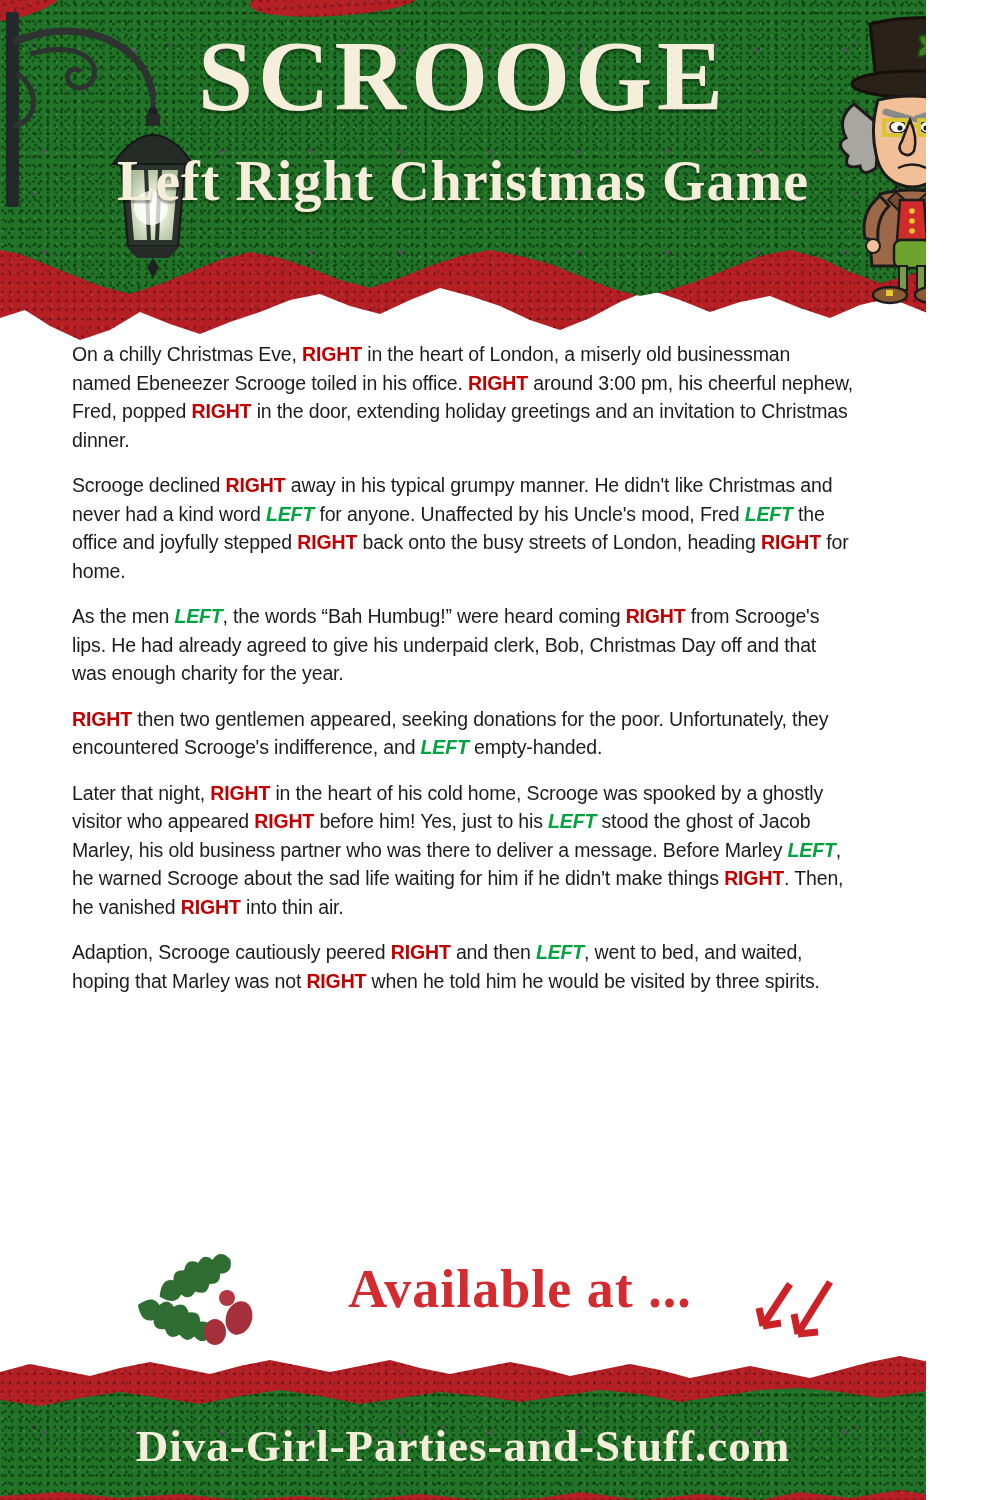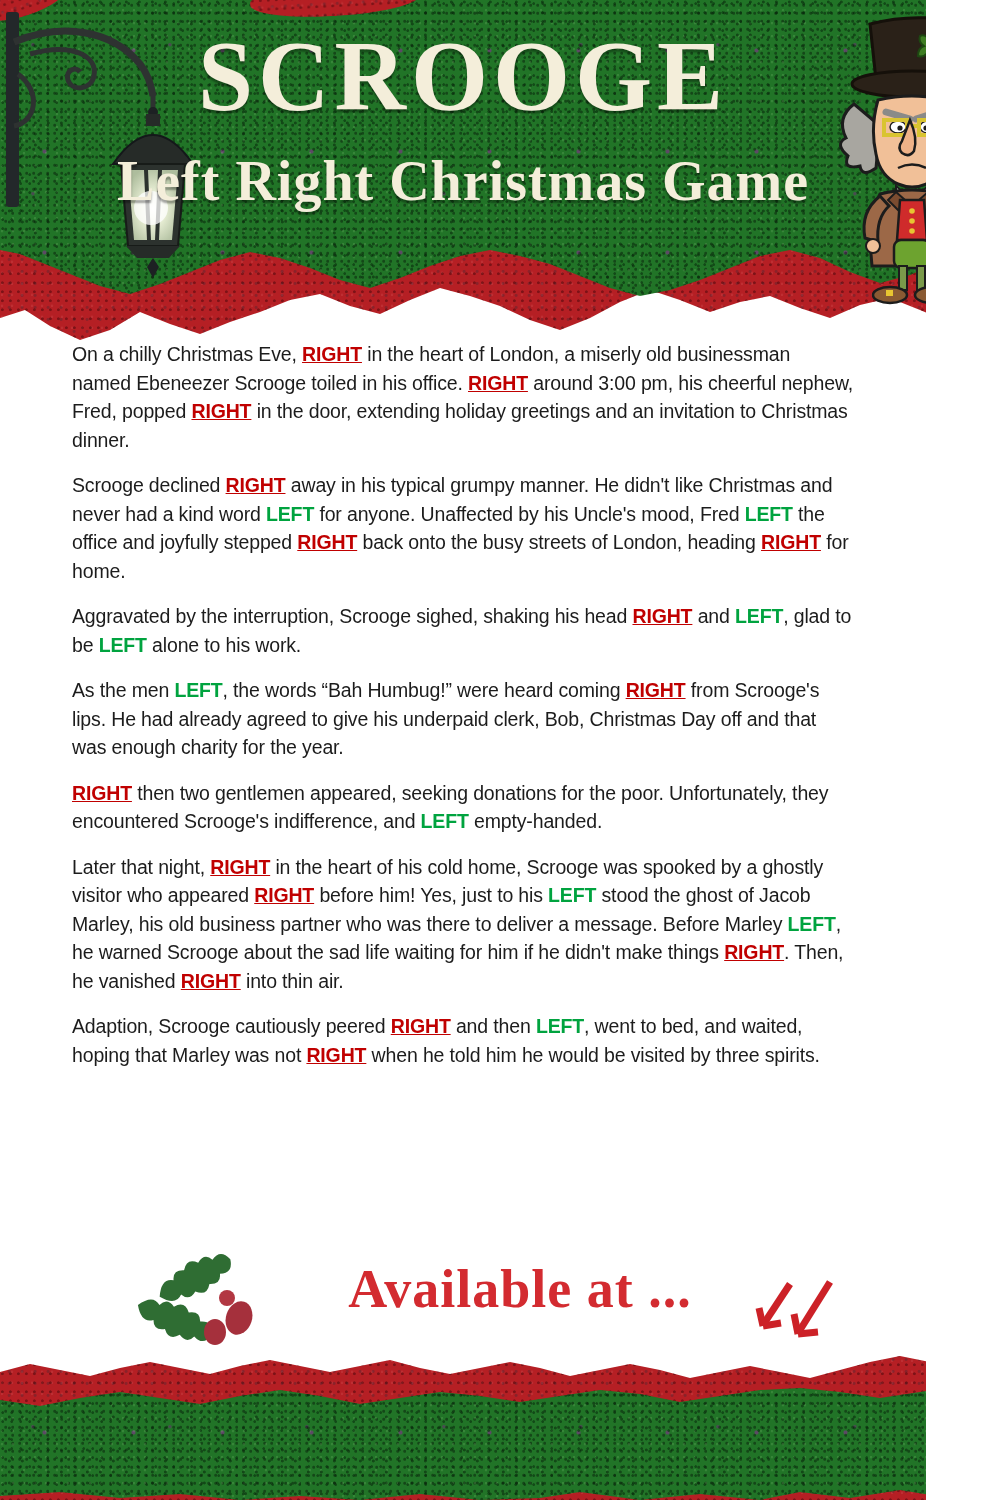--- a/index.html
+++ b/index.html
@@ -51,22 +51,22 @@
     font-family:"Liberation Serif",serif;font-weight:bold;font-size:56px;line-height:1.2;
     color:var(--cream,#f4eeda);letter-spacing:1px;text-shadow:0 3px 2px rgba(0,0,0,.35);}
 
   .lantern{position:absolute;top:12px;left:0;width:212px;height:282px;}
   .scrooge{position:absolute;top:8px;left:832px;width:162px;height:298px;}
 
   
   .story{position:absolute;top:340px;left:0;right:0;padding:0 72px;color:var(--body-text,#1c1c1c);}
   .adaption{margin:0 0 26px 0;text-align:center;font-size:16.5px;letter-spacing:.1px;}
   .para{margin:0 0 17px 0;font-size:19.5px;line-height:28.5px;letter-spacing:-.15px;}
-  .kw-right{color:var(--right-word,#c00000);font-weight:bold;text-decoration:underline;}
-  .kw-left{color:var(--left-word,#00a33f);font-weight:bold;}
+  .kw-right{color:var(--right-word,#c00000);font-weight:bold;}
+  .kw-left{color:var(--left-word,#00a33f);font-weight:bold;font-style:italic;}
 
   
   .promo-holly{position:absolute;top:1252px;left:133px;width:140px;height:100px;}
   .promo-text{position:absolute;top:1258px;left:280px;width:480px;text-align:center;
     font-family:"Liberation Serif",serif;font-weight:bold;color:var(--promo-red,#d32b30);line-height:1.18;}
   .promo-line1{font-size:44px;letter-spacing:1px;}
   .promo-line2{font-size:54px;letter-spacing:1px;}
   .promo-arrows{position:absolute;top:1278px;left:748px;width:96px;height:72px;}
 
   
@@ -186,21 +186,20 @@
     </svg>
 
     <div class="title">SCROOGE</div>
     <div class="subtitle">Left Right Christmas Game</div>
   </div>
 
   <div class="story">
     <div>
         <p class="para"><span>On a chilly Christmas Eve, </span><span class="kw-right">RIGHT</span><span> in the heart of London, a miserly old businessman named Ebeneezer Scrooge toiled in his office. </span><span class="kw-right">RIGHT</span><span> around 3:00 pm, his cheerful nephew, Fred, popped </span><span class="kw-right">RIGHT</span><span> in the door, extending holiday greetings and an invitation to Christmas dinner.</span></p>
         <p class="para"><span>Scrooge declined </span><span class="kw-right">RIGHT</span><span> away in his typical grumpy manner. He didn't like Christmas and never had a kind word </span><span class="kw-left">LEFT</span><span> for anyone.  Unaffected by his Uncle's mood, Fred </span><span class="kw-left">LEFT</span><span> the office and joyfully stepped </span><span class="kw-right">RIGHT</span><span> back onto the busy streets of London, heading </span><span class="kw-right">RIGHT</span><span> for home.</span></p>
-        <p class="para"><span>Aggravated by the interruption, Scrooge sighed, shaking his head </span><span class="kw-right">RIGHT</span><span> and </span><span class="kw-left">LEFT</span><span>, glad to be </span><span class="kw-left">LEFT</span><span> alone to his work.</span></p>
         <p class="para"><span>As the men </span><span class="kw-left">LEFT</span><span>, the words “Bah Humbug!” were heard coming </span><span class="kw-right">RIGHT</span><span> from Scrooge's lips. He had already agreed to give his underpaid clerk, Bob, Christmas Day off and that was enough charity for the year.</span></p>
         <p class="para"><span class="kw-right">RIGHT</span><span> then two gentlemen appeared, seeking donations for the poor. Unfortunately, they encountered Scrooge's indifference, and </span><span class="kw-left">LEFT</span><span> empty-handed.</span></p>
         <p class="para"><span>Later that night, </span><span class="kw-right">RIGHT</span><span> in the heart of his cold home, Scrooge was spooked by a ghostly visitor who appeared </span><span class="kw-right">RIGHT</span><span> before him! Yes, just to his </span><span class="kw-left">LEFT</span><span> stood the ghost of Jacob Marley, his old business partner who was there to deliver a message. Before Marley </span><span class="kw-left">LEFT</span><span>, he warned Scrooge about the sad life waiting for him if he didn't make things </span><span class="kw-right">RIGHT</span><span>. Then, he vanished </span><span class="kw-right">RIGHT</span><span> into thin air.</span></p>
         <p class="para"><span>Adaption, Scrooge cautiously peered </span><span class="kw-right">RIGHT</span><span> and then </span><span class="kw-left">LEFT</span><span>, went to bed, and waited, hoping that Marley was not </span><span class="kw-right">RIGHT</span><span> when he told him he would be visited by three spirits.</span></p>
       </div>
   </div>
 
   <div>
     <svg class="promo-holly" viewBox="0 0 140 100">
       <g transform="translate(62,26) rotate(-28)">
@@ -225,14 +224,15 @@
         <path d="M82,4 L52,52"></path>
         <path d="M50,56 L46,36 M50,56 L70,54"></path>
       </g>
     </svg>
   </div>
 
   <div class="footer">
     <div class="footer-red tex-red"></div>
     <div class="footer-green tex-green"></div>
   </div>
+  <div class="site">Diva-Girl-Parties-and-Stuff.com</div>
 
 </div>
 
 </body></html>

